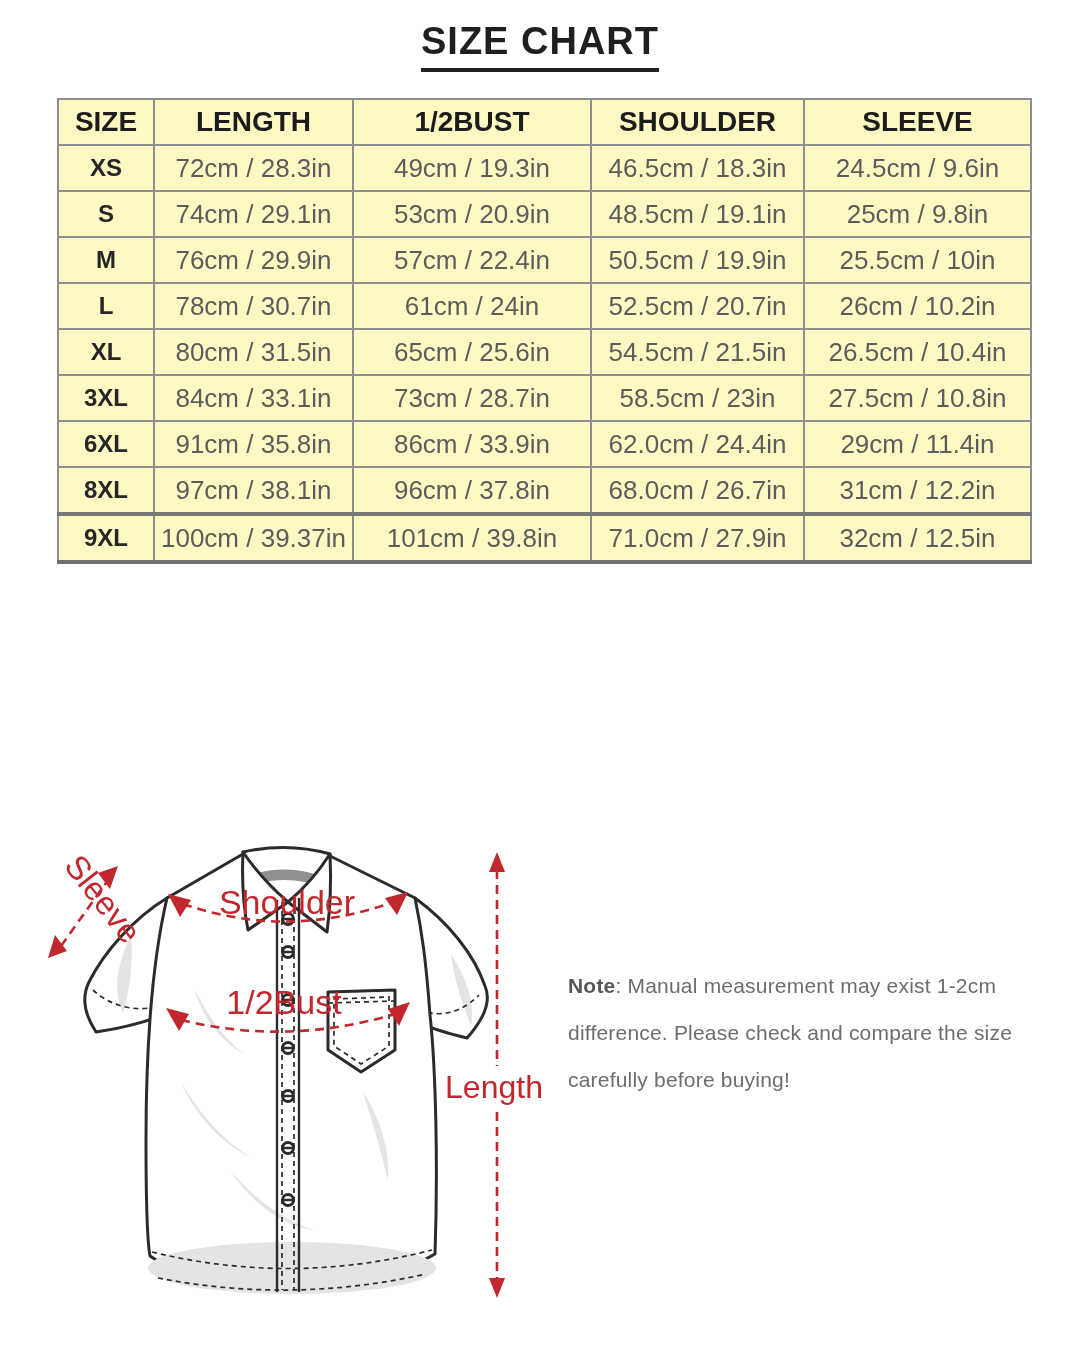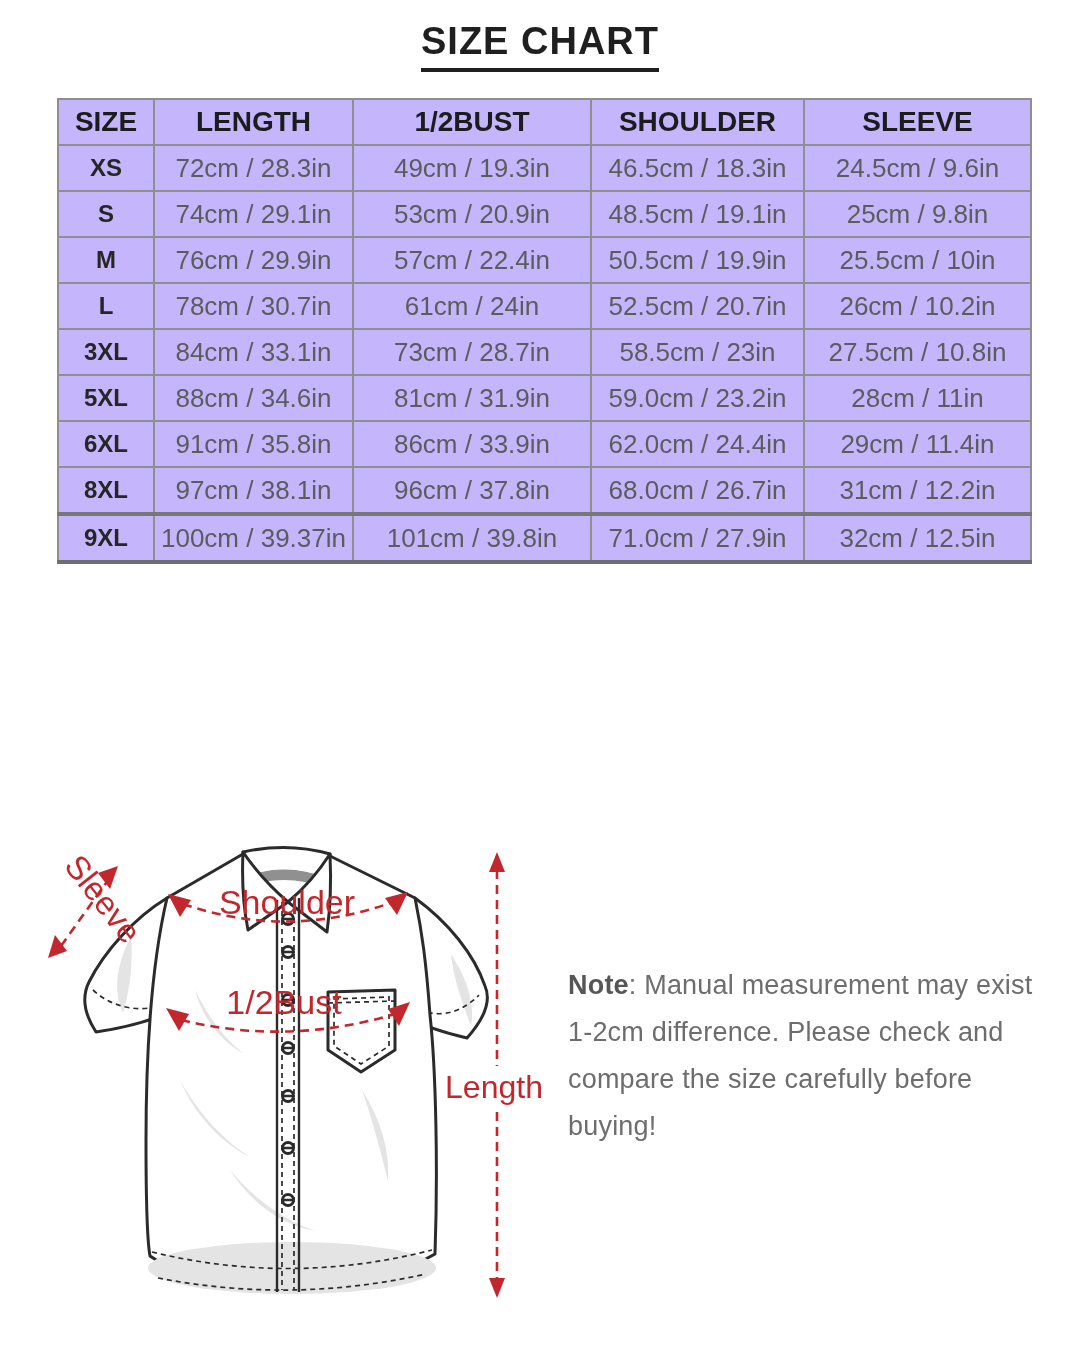--- a/index.html
+++ b/index.html
@@ -16,21 +16,21 @@
     display:inline-block;
     font-size:38px;font-weight:bold;color:#1f1f1f;
     letter-spacing:1px;
     padding-bottom:5px;
     border-bottom:4px solid #1f1f1f;
   }
   
   .size-table{
     position:absolute;left:57px;top:98px;width:973px;
     border-collapse:collapse;table-layout:fixed;
-    background:#c4b5fd;
+    background:#fef9c3;
     border:2px solid #8a8a8a;
     border-bottom:4px solid #6f6f6f;
   }
   .size-table col.c0{width:96px;}
   .size-table col.c1{width:199px;}
   .size-table col.c2{width:238px;}
   .size-table col.c3{width:213px;}
   .size-table col.c4{width:227px;}
   .size-table th,.size-table td{
     border:2px solid #8f8f8f;
@@ -51,21 +51,21 @@
   .shirt-svg .red-dash{fill:none;stroke:var(--accent,#c1272d);stroke-width:2.6;stroke-dasharray:9 6;}
   .shirt-svg .red-fill{fill:var(--accent,#c1272d);stroke:none;}
   .shirt-svg text{
     font-family:"Liberation Sans",sans-serif;
     fill:var(--accent,#c1272d);
   }
   
   .note{
     position:absolute;left:568px;top:962px;width:482px;
     margin:0;
-    font-size:27px;line-height:47px;color:#6d6d6d;
+    font-size:21px;line-height:47px;color:#6d6d6d;
     letter-spacing:0.2px;
   }
   .note .note-label{font-weight:bold;color:#565656;}
 </style>
 </head>
 <body>
 
 <div class="page">
 
   <div class="title-wrap">
@@ -112,32 +112,32 @@
           <td>25.5cm / 10in</td>
         </tr>
         <tr>
           <td class="size-cell">L</td>
           <td>78cm / 30.7in</td>
           <td>61cm / 24in</td>
           <td>52.5cm / 20.7in</td>
           <td>26cm / 10.2in</td>
         </tr>
         <tr>
+          <td class="size-cell">XL</td>
+          <td>80cm / 31.5in</td>
+          <td>65cm / 25.6in</td>
+          <td>54.5cm / 21.5in</td>
+          <td>26.5cm / 10.4in</td>
+        </tr>
+        <tr>
           <td class="size-cell">3XL</td>
           <td>84cm / 33.1in</td>
           <td>73cm / 28.7in</td>
           <td>58.5cm / 23in</td>
           <td>27.5cm / 10.8in</td>
-        </tr>
-        <tr>
-          <td class="size-cell">5XL</td>
-          <td>88cm / 34.6in</td>
-          <td>81cm / 31.9in</td>
-          <td>59.0cm / 23.2in</td>
-          <td>28cm / 11in</td>
         </tr>
         <tr>
           <td class="size-cell">6XL</td>
           <td>91cm / 35.8in</td>
           <td>86cm / 33.9in</td>
           <td>62.0cm / 24.4in</td>
           <td>29cm / 11.4in</td>
         </tr>
         <tr>
           <td class="size-cell">8XL</td>

